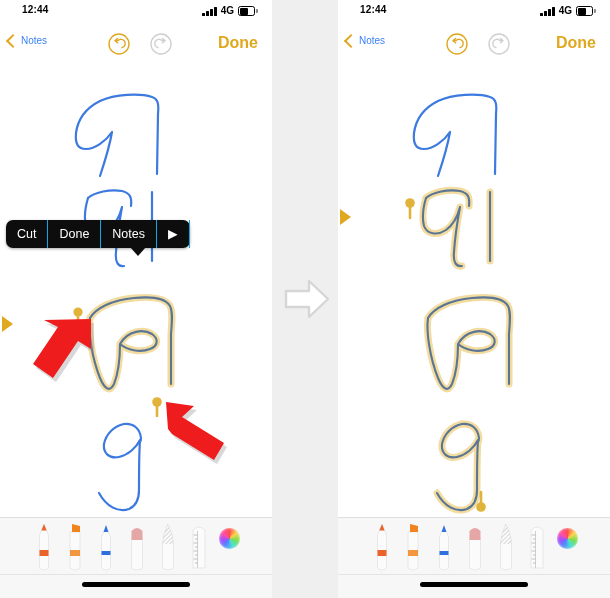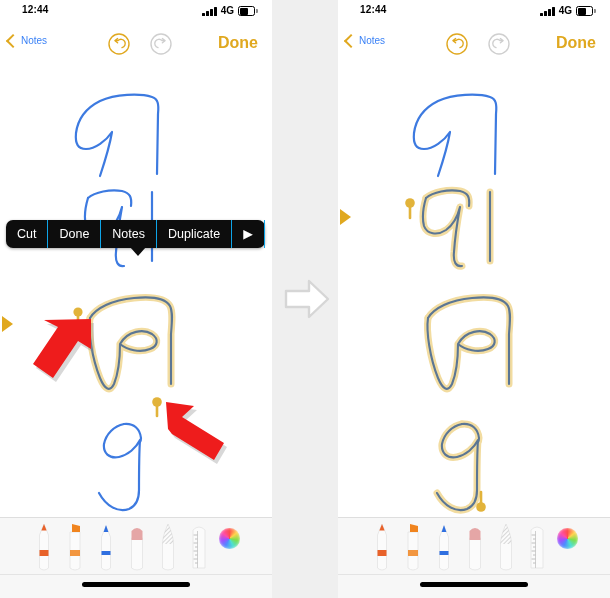--- a/index.html
+++ b/index.html
@@ -221,21 +221,20 @@
         </g>
       </svg>
 
       <div class="edgemark" style="left:2px;top:250px;"></div>
     </div>
 
     <div class="ctxmenu">
       <div class="mi">Cut</div>
       <div class="mi">Done</div>
       <div class="mi">Notes</div>
-      <div class="mi">Duplicate</div>
       <div class="mi arrow-glyph">▶</div>
       <div class="tri"></div>
     </div>
 
     <div class="toolbar">
       <div class="tools">
         <div class="tool">
           <svg width="22" height="57" viewBox="0 0 22 57">
             <path d="M11 6 L15.5 17 L15.5 50 Q11 54 6.5 50 L6.5 17 Z" fill="#fbfbfb" stroke="#e3e3e3" stroke-width=".8"></path>
             <path d="M11 6 L13.6 12.5 L8.4 12.5 Z" fill="#e8622a"></path>

